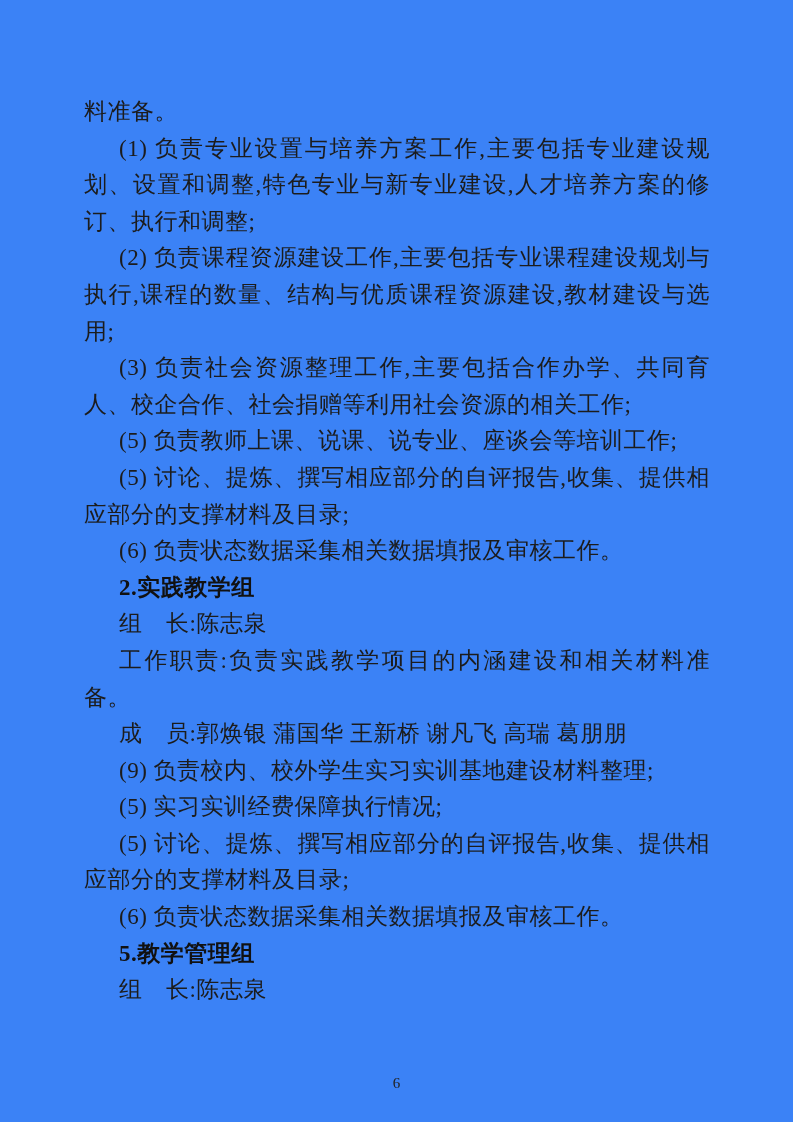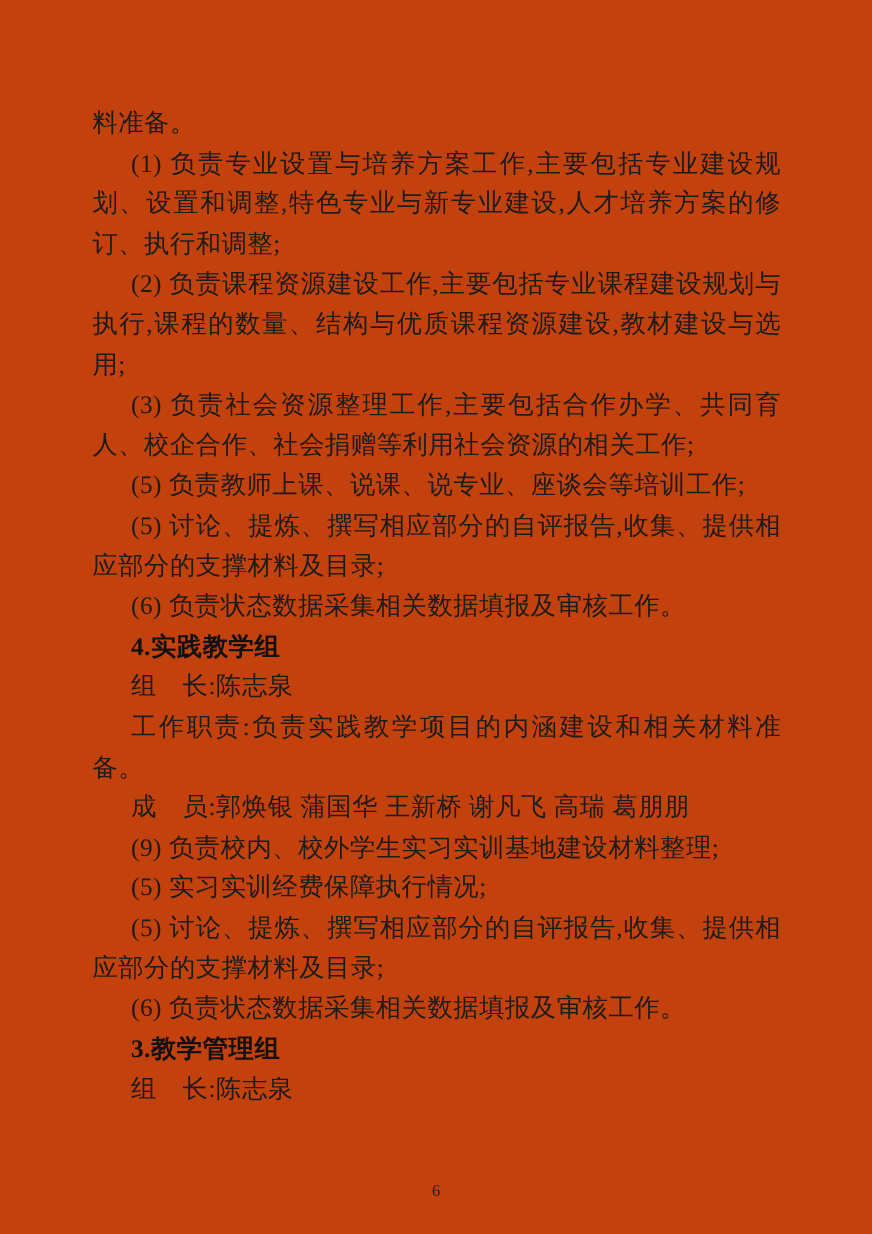--- a/index.html
+++ b/index.html
@@ -5,21 +5,21 @@
   html, body {
     margin: 0;
     padding: 0;
     background: #ffffff;
   }
   .page {
     position: relative;
     width: 793px;
     height: 1122px;
     margin: 0 auto;
-    background: #c2410c;
+    background: #3b82f6;
     overflow: hidden;
     font-family: "Liberation Serif", "DejaVu Serif", serif;
     color: #1c1c1c;
   }
   .content {
     position: absolute;
     top: 94px;
     left: 84px;
     width: 626px;
   }
@@ -55,25 +55,25 @@
 <div class="page">
   <div class="content">
 
   <p>料准备。</p>
       <p class="indent-first">(1) 负责专业设置与培养方案工作,主要包括专业建设规划、设置和调整,特色专业与新专业建设,人才培养方案的修订、执行和调整;</p>
       <p class="indent-first">(2) 负责课程资源建设工作,主要包括专业课程建设规划与执行,课程的数量、结构与优质课程资源建设,教材建设与选用;</p>
       <p class="indent-first">(3) 负责社会资源整理工作,主要包括合作办学、共同育人、校企合作、社会捐赠等利用社会资源的相关工作;</p>
       <p class="indent-first">(5) 负责教师上课、说课、说专业、座谈会等培训工作;</p>
       <p class="indent-first">(5) 讨论、提炼、撰写相应部分的自评报告,收集、提供相应部分的支撑材料及目录;</p>
       <p class="indent-first">(6) 负责状态数据采集相关数据填报及审核工作。</p>
-      <p class="heading indent-first">4.实践教学组</p>
+      <p class="heading indent-first">2.实践教学组</p>
       <p class="indent-first">组　长:陈志泉</p>
       <p class="indent-first">工作职责:负责实践教学项目的内涵建设和相关材料准备。</p>
       <p class="indent-first">成　员:郭焕银 蒲国华 王新桥 谢凡飞 高瑞 葛朋朋</p>
       <p class="indent-first">(9) 负责校内、校外学生实习实训基地建设材料整理;</p>
       <p class="indent-first">(5) 实习实训经费保障执行情况;</p>
       <p class="indent-first">(5) 讨论、提炼、撰写相应部分的自评报告,收集、提供相应部分的支撑材料及目录;</p>
       <p class="indent-first">(6) 负责状态数据采集相关数据填报及审核工作。</p>
-      <p class="heading indent-first">3.教学管理组</p>
+      <p class="heading indent-first">5.教学管理组</p>
       <p class="indent-first">组　长:陈志泉</p>
     </div>
   <div class="page-number">6</div>
 </div>
 
 </body></html>

